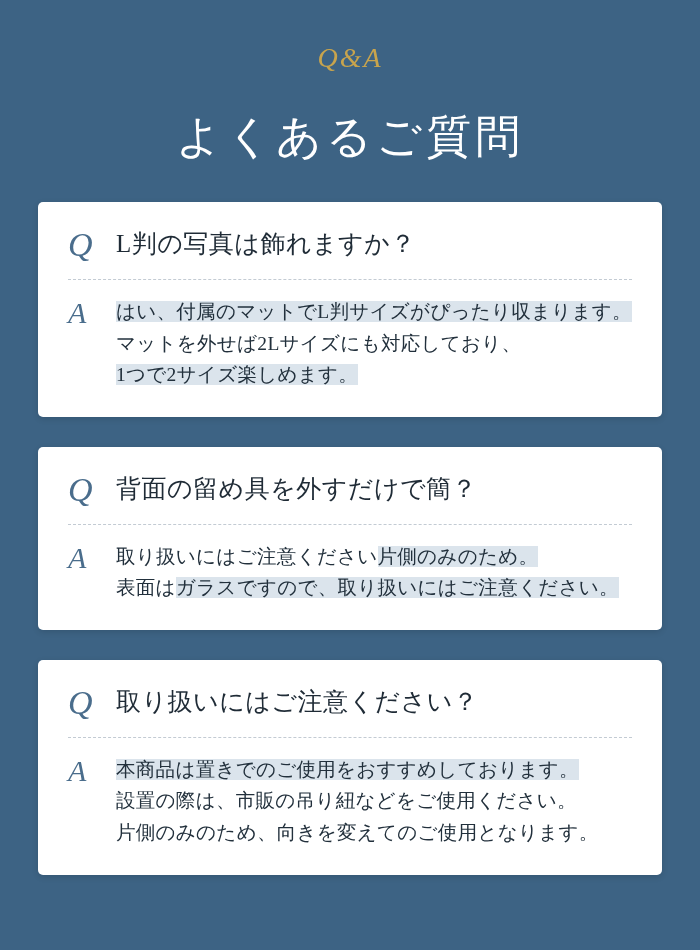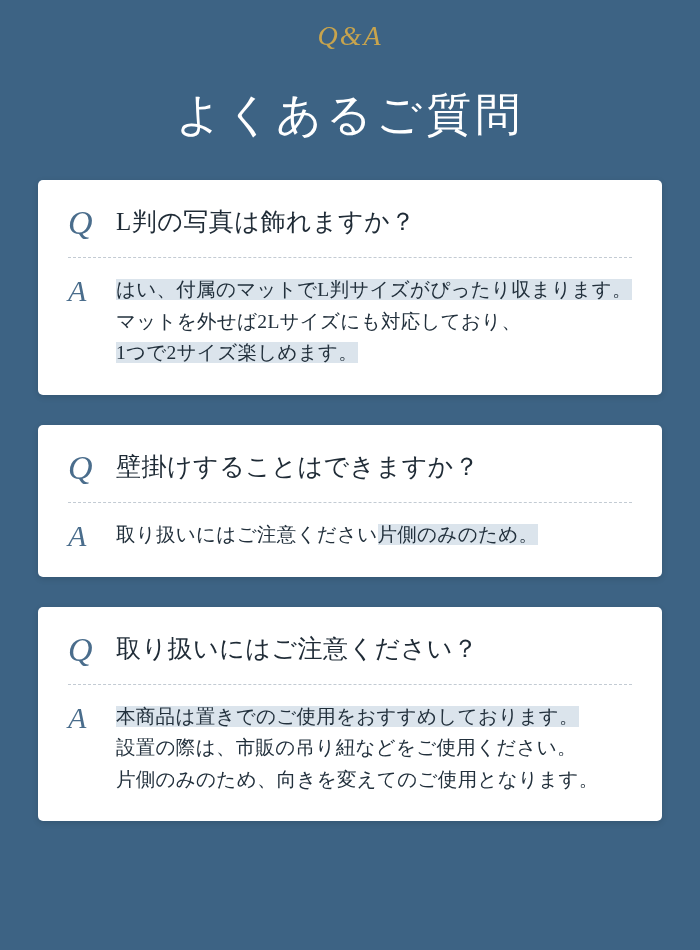--- a/index.html
+++ b/index.html
@@ -18,21 +18,21 @@
     width: 700px;
     height: 950px;
     box-sizing: border-box;
     padding: 0;
     position: relative;
   }
 
   
   .header {
     text-align: center;
-    padding-top: 22px;
+    padding-top: 44px;
   }
   .eyebrow {
     font-family: "Liberation Serif", "DejaVu Serif", serif;
     font-style: italic;
     font-size: 28px;
     letter-spacing: 2px;
     color: #c8a44d;
     line-height: 1;
   }
   .title {
@@ -131,27 +131,28 @@
           <div class="a-lines">
             <span class="a-line"><span class="hl">はい、付属のマットでL判サイズがぴったり収まります。</span></span>
             <span class="a-line"><span>マットを外せば2Lサイズにも対応しており、</span></span>
             <span class="a-line"><span class="hl">1つで2サイズ楽しめます。</span></span>
           </div>
         </div>
       </div>
       <div class="card">
         <div class="qa-row">
           <div class="marker q">Q</div>
-          <div class="q-text">壁掛けすることはできますか？</div>
+          <div class="q-text">背面の留め具を外すだけで簡？</div>
         </div>
         <hr class="divider">
         <div class="qa-row">
           <div class="marker a">A</div>
           <div class="a-lines">
             <span class="a-line"><span>取り扱いにはご注意ください</span><span class="hl">片側のみのため。</span></span>
+            <span class="a-line"><span>表面は</span><span class="hl">ガラスですので、取り扱いにはご注意ください。</span></span>
           </div>
         </div>
       </div>
       <div class="card">
         <div class="qa-row">
           <div class="marker q">Q</div>
           <div class="q-text">取り扱いにはご注意ください？</div>
         </div>
         <hr class="divider">
         <div class="qa-row">

